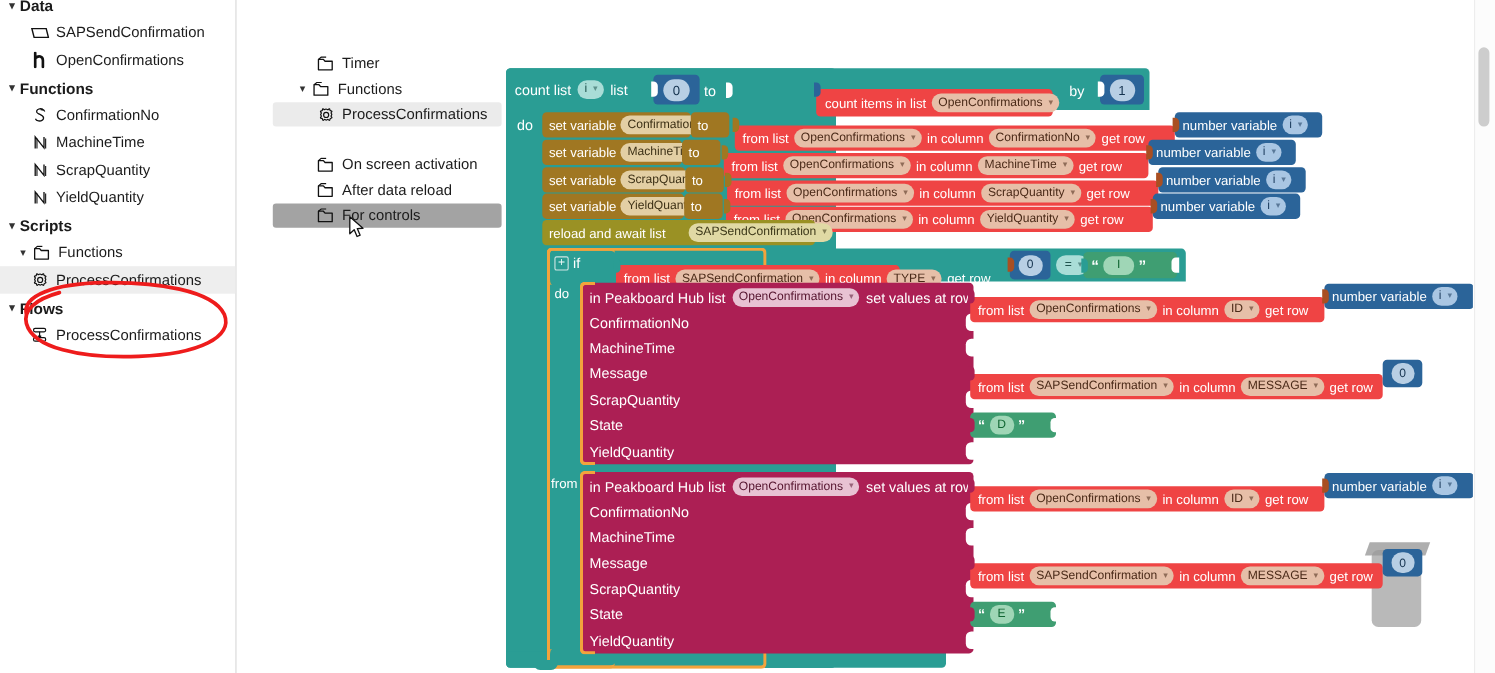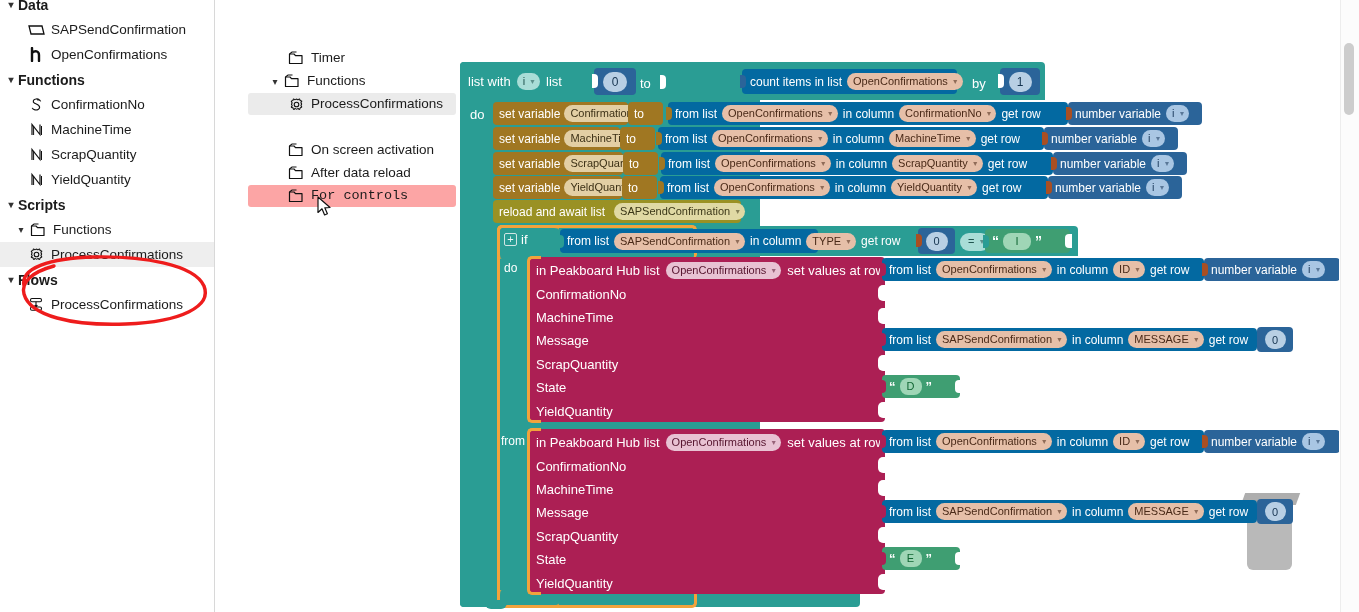--- a/index.html
+++ b/index.html
@@ -53,21 +53,21 @@
   #treepanel {
     position:absolute; left:216px; top:0; width:244px; height:612px;
     background:#ffffff;
   }
   .t2-row {
     display:flex; align-items:center;
     height:22px; margin-bottom:1px;
     font-size:13.5px; color:#1b1b1b; white-space:nowrap;
   }
   .t2-row.sel { background:#ebebeb; border-radius:3px; }
-  .t2-row.hov { background:#fca5a5; border-radius:3px;font-family:Liberation Mono, monospace; }
+  .t2-row.hov { background:#a3a3a3; border-radius:3px; }
 
   
   #canvas {
     position:absolute; left:460px; top:0; width:880px; height:612px;
     background:#ffffff; overflow:hidden;
   }
   .blk { position:absolute; white-space:nowrap; }
 
   
   .loop-body {
@@ -105,21 +105,21 @@
   
   .numbox {
     display:inline-flex; align-items:center; justify-content:center;
     width:26px; height:22px; border-radius:10px;
     background:#b8cfe4; color:#15334f;
     font-size:12px; vertical-align:middle;
   }
 
   
   .b-blue   { background:#2b6499; border-radius:4px; }
-  .b-brown  { background:#0369a1; border-radius:4px; }
+  .b-brown  { background:#ef4444; border-radius:4px;margin-top:12px; }
   .b-gold   { background:#a07722; border-radius:4px; }
   .b-olive  { background:#9a9124; border-radius:4px; }
   .b-magenta{ background:#ac1f54; border-radius:4px; }
   .b-green  { background:#3f9e72; border-radius:4px; }
   .b-teal2  { background:#2a9d94; border-radius:4px; }
 
   .b-inner {
     display:flex; align-items:center; gap:6px;
     height:100%; padding:0 8px;
   }
@@ -364,21 +364,21 @@
   </svg>
 </div>
 
 <div id="canvas">
 
   <div class="blk loop-body" style="left:0;top:62px;width:300px;height:545px;"></div>
   <div class="blk loop-hdr" style="left:0;top:62px;width:585px;height:38px;border-radius:4px 4px 0 0"></div>
   <div class="blk" style="left:0;top:592px;width:400px;height:15px;background:#2a9d94;border-radius:0 0 4px 4px"></div>
 
   <div class="blk" style="left:8px;top:70px;height:22px;display:flex;align-items:center;gap:6px">
-    <span class="row-txt">list with</span>
+    <span class="row-txt">count list</span>
     <span class="field f-teal">
       <span class="cap">i</span>
         <span class="arr">▼</span>
     </span>
     <span class="row-txt">list</span>
   </div>
 
   <div class="blk b-blue" style="left:134px;top:68px;width:42px;height:27px">
     <div class="b-inner" style="padding:0;justify-content:center">
       <span class="numbox" style="width:24px;height:20px">0</span>
@@ -575,21 +575,21 @@
       <span class="row-txt small-txt">number variable</span>
       <span class="field f-blue">
           <span class="cap">i</span>
           <span class="arr">▼</span>
         </span>
     </div>
   </div>
   <div class="blk" style="left:586px;top:181px;width:6px;height:13px;background:#a94f22;border-radius:0 4px 4px 0"></div>
 
   <div class="blk b-olive" style="left:33px;top:200px;width:248px;height:23px">
-    <div class="b-inner" style="gap:9px;padding:0 6px">
+    <div class="b-inner" style="gap:21px;padding:0 6px">
       <span class="row-txt small-txt">reload and await list</span>
       <span class="field f-olive">
           <span class="cap">SAPSendConfirmation</span>
           <span class="arr">▼</span>
         </span>
     </div>
   </div>
 
   <div class="blk b-teal2" style="left:38px;top:226px;width:262px;height:381px;border-radius:4px"></div>
   <div class="blk b-teal2" style="left:38px;top:226px;width:580px;height:30px;border-radius:4px 4px 0 0"></div>

